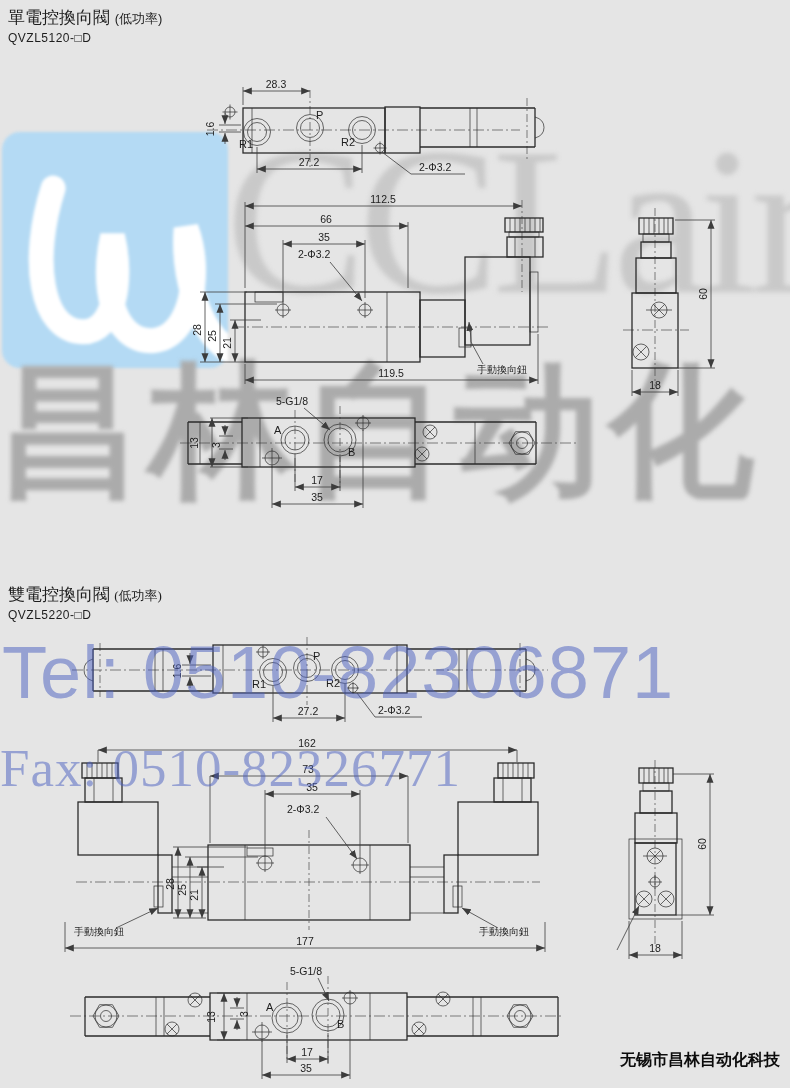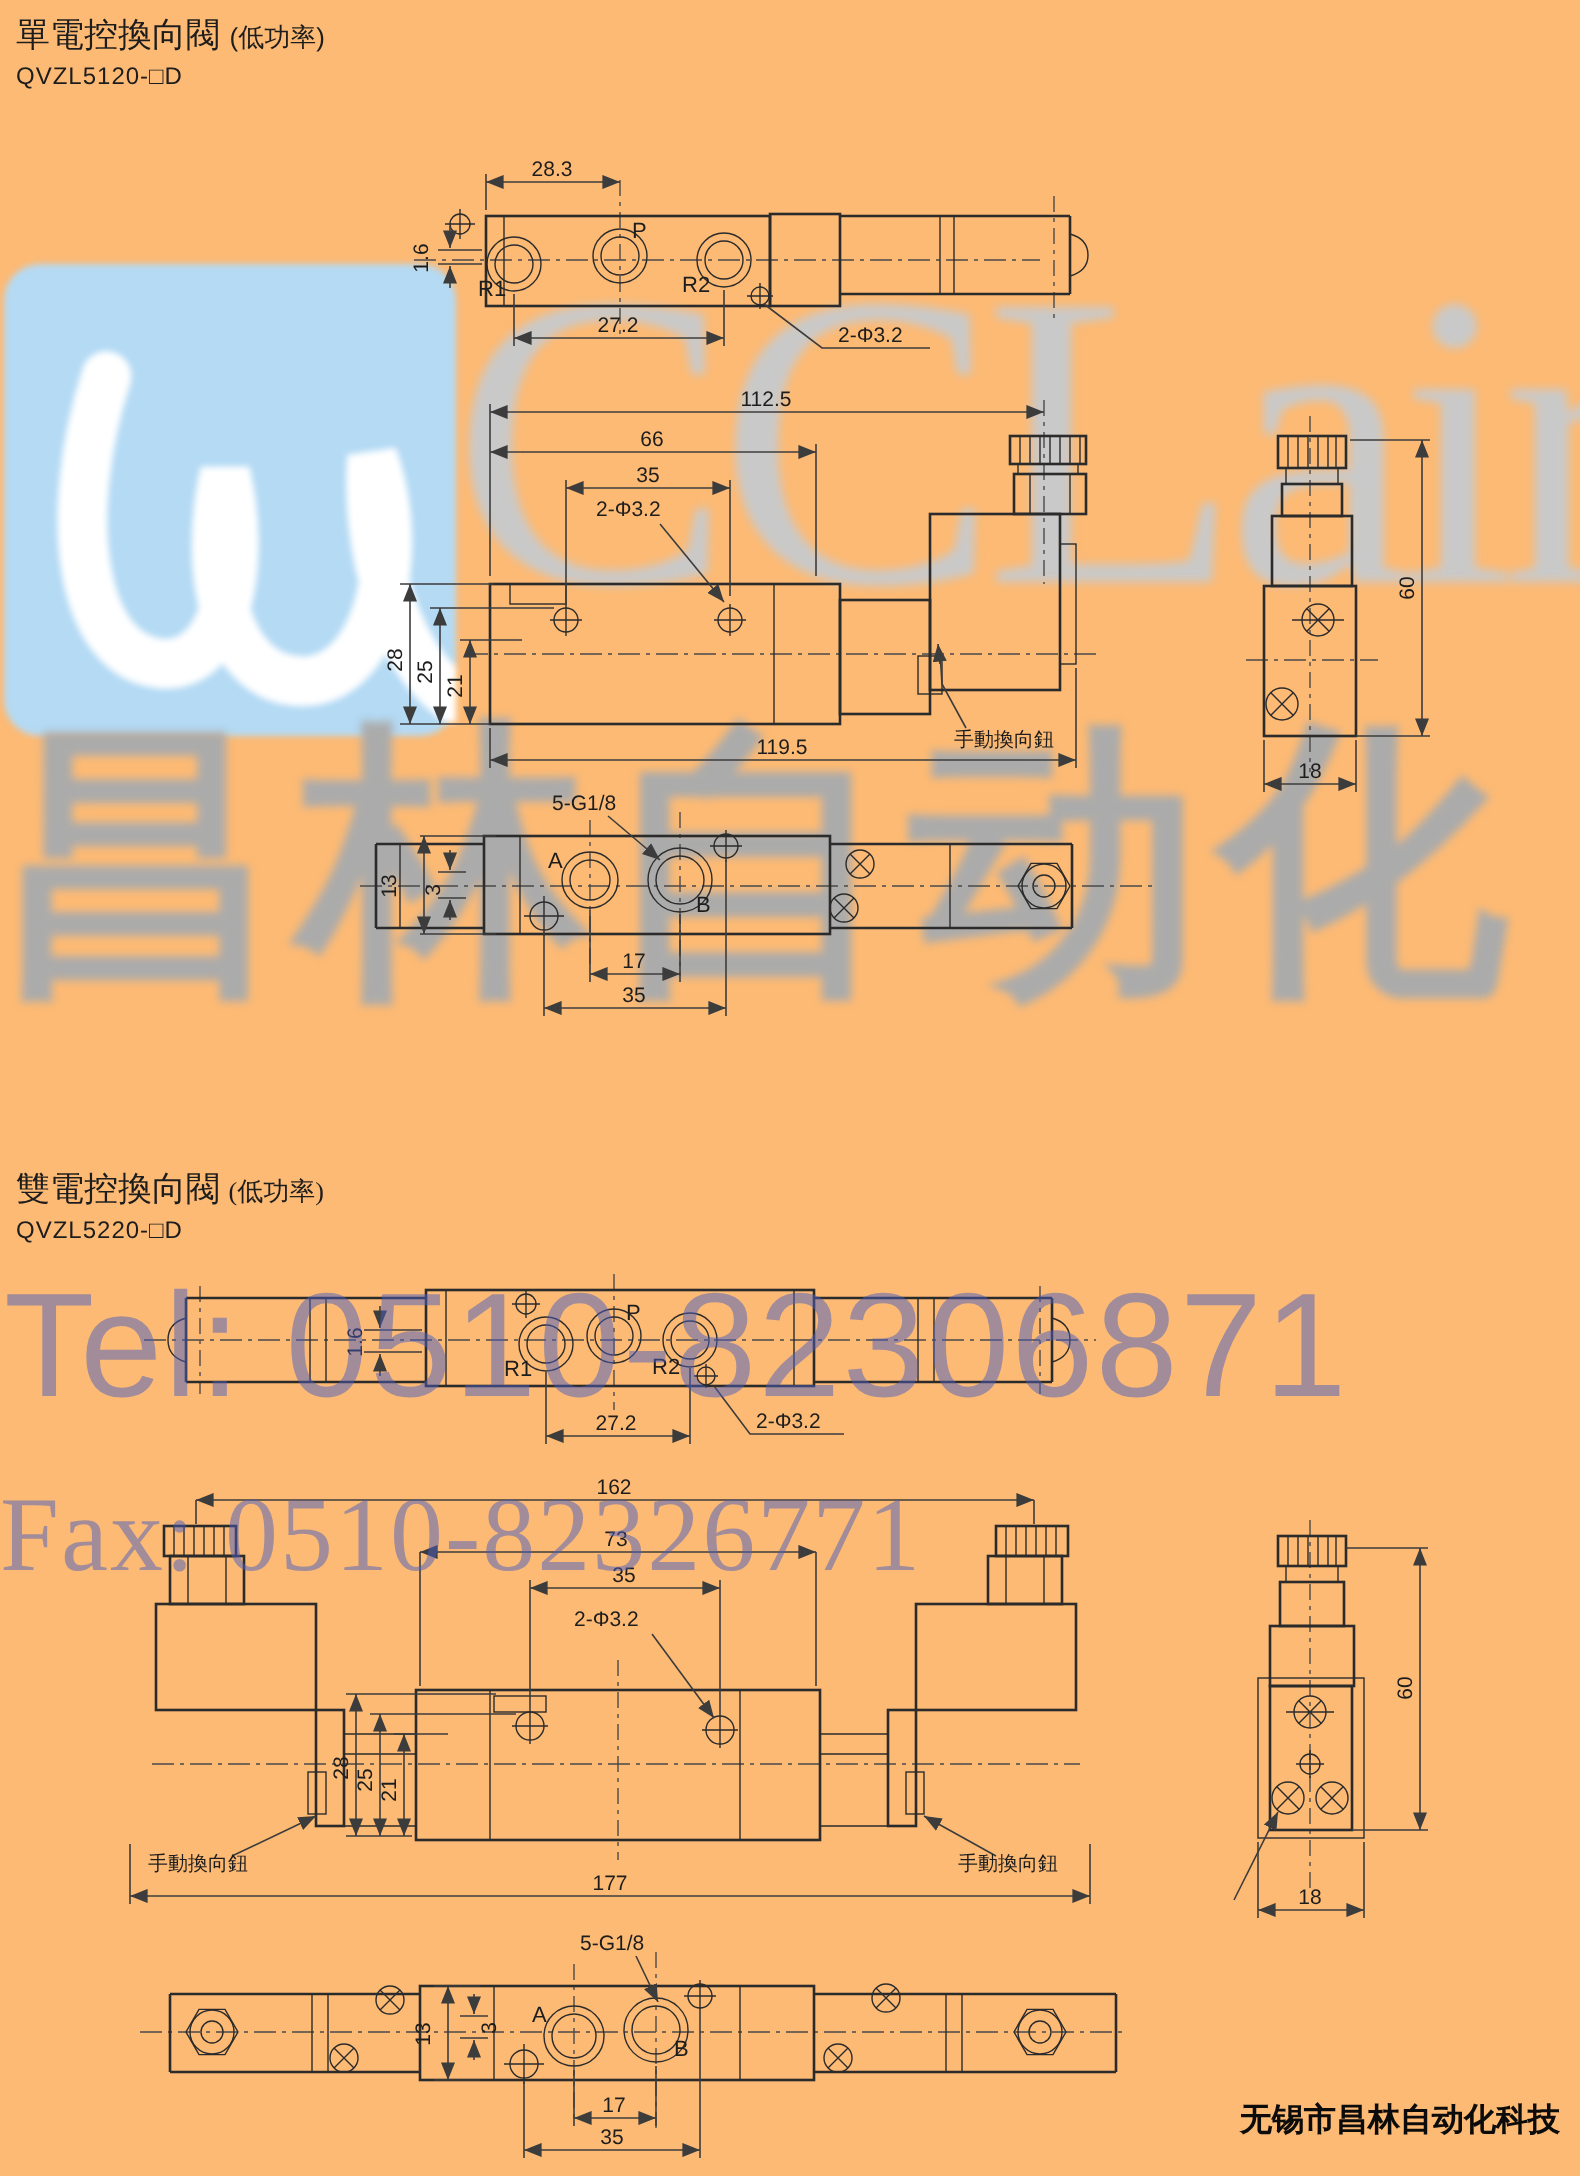--- a/index.html
+++ b/index.html
@@ -1,16 +1,16 @@
 <!DOCTYPE html>
 <html><head>
 <meta charset="utf-8">
 <style>
   html,body { margin:0; padding:0; background:#ffffff; }
-  .page { position:relative; width:790px; height:1088px; background:#fdba74; overflow:hidden;
+  .page { position:relative; width:790px; height:1088px; background:#e5e5e5; overflow:hidden;
           font-family:"Liberation Sans", sans-serif; }
   .abs { position:absolute; }
 
   
   .wm-logo { left:2px; top:132px; width:226px; height:236px; background:#b4daf4;
              border-radius:18px; z-index:1; filter:blur(1.5px); }
   .wm-cclair { left:226px; top:116px; z-index:1; font-family:"Liberation Serif", serif;
                font-size:210px; line-height:1; color:#c9c9c9; letter-spacing:-7px;
                filter:blur(2.5px); white-space:nowrap; }
   .wm-brand { left:-4px; top:358px; z-index:1; font-size:146px; line-height:1;

